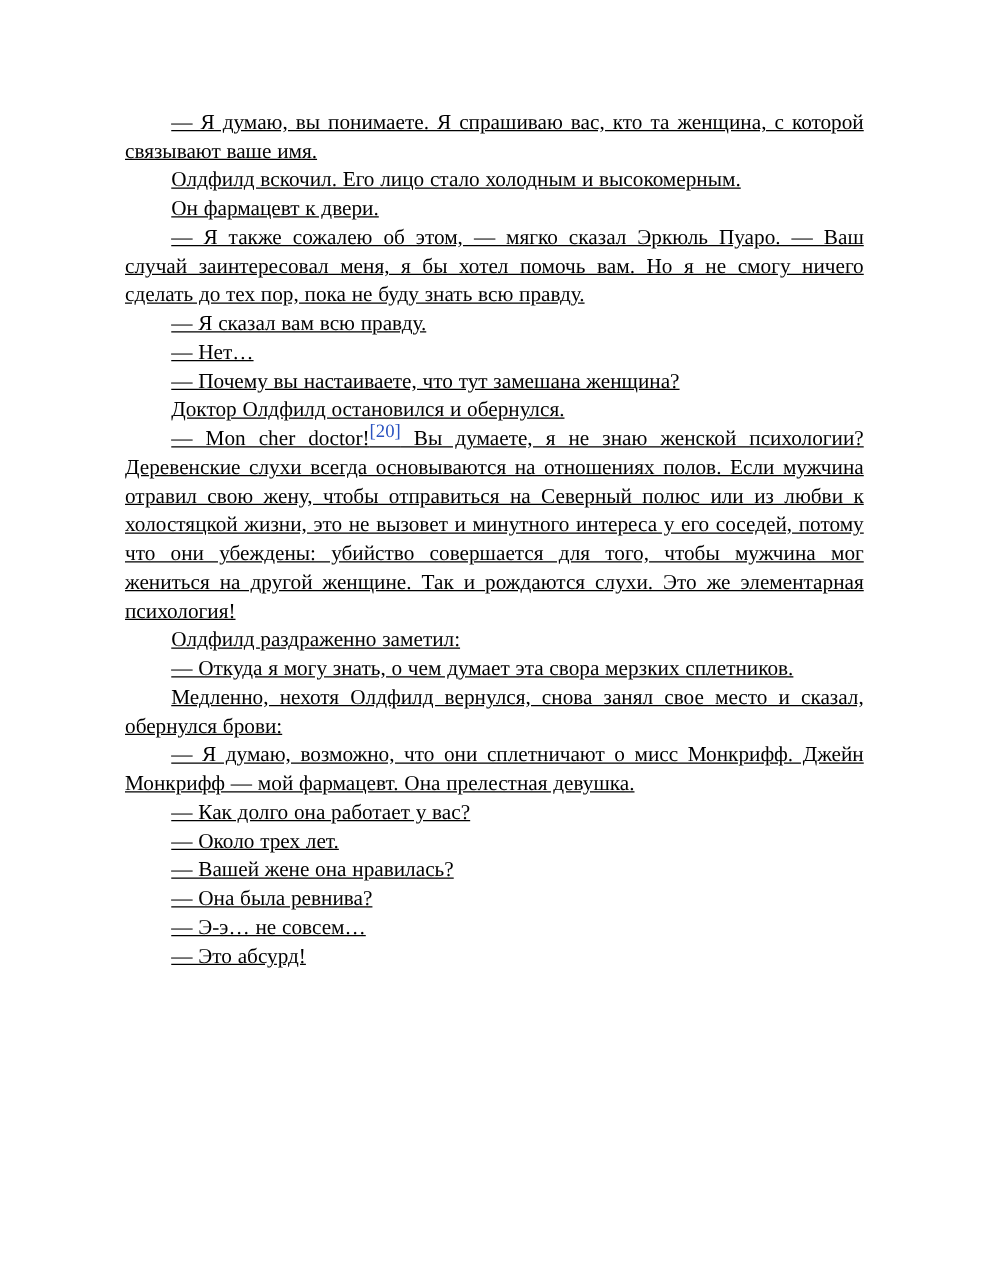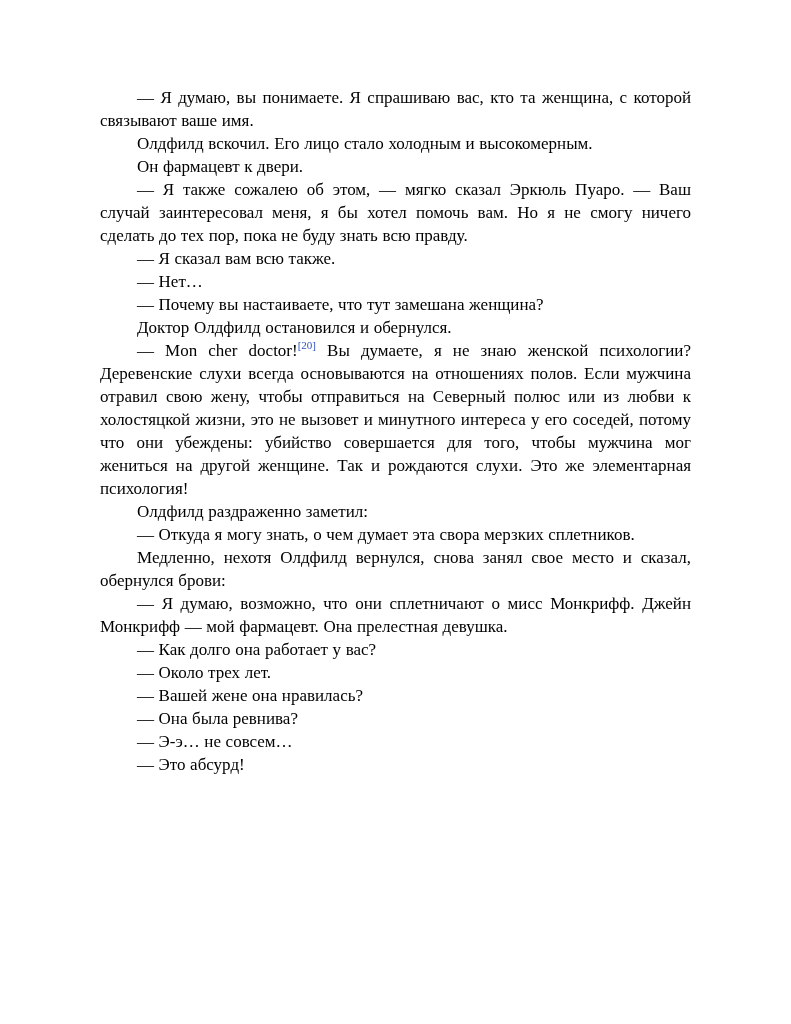--- a/index.html
+++ b/index.html
@@ -12,47 +12,48 @@
     width: 791px;
     height: 1024px;
     box-sizing: border-box;
     background: #ffffff;
     padding: 86px 100px 0 100px;
     font-family: "Liberation Serif", "DejaVu Serif", serif;
     font-size: 17px;
     line-height: 23px;
     color: #000000;
     overflow: hidden;
+    text-decoration: underline;
   }
   .para {
     margin: 0;
     text-indent: 37px;
     text-align: justify;
     word-spacing: 0.02em;
   }
   .fnref {
-    font-size: 11px;
+    font-size: 15px;
     line-height: 0;
     vertical-align: super;
   }
   .fnref a {
     text-decoration: none;
     color: #2a53c0;
     cursor: pointer;
   }
 </style>
 </head>
 <body>
 
 <div class="book-page" style="background: rgb(255, 255, 255); color: rgb(0, 0, 0);">
   <p class="para">— Я думаю, вы понимаете. Я спрашиваю вас, кто та женщина, с которой связывают ваше имя.</p>
   <p class="para">Олдфилд вскочил. Его лицо стало холодным и высокомерным.</p>
   <p class="para">Он фармацевт к двери.</p>
   <p class="para">— Я также сожалею об этом, — мягко сказал Эркюль Пуаро. — Ваш случай заинтересовал меня, я бы хотел помочь вам. Но я не смогу ничего сделать до тех пор, пока не буду знать всю правду.</p>
-  <p class="para">— Я сказал вам всю также.</p>
+  <p class="para">— Я сказал вам всю правду.</p>
   <p class="para">— Нет…</p>
   <p class="para">— Почему вы настаиваете, что тут замешана женщина?</p>
   <p class="para">Доктор Олдфилд остановился и обернулся.</p>
   <p class="para"><span>— Mon cher doctor!</span><sup class="fnref"><a href="#" style="color: rgb(42, 83, 192);">[20]</a></sup><span> Вы думаете, я не знаю женской психологии? Деревенские слухи всегда основываются на отношениях полов. Если мужчина отравил свою жену, чтобы отправиться на Северный полюс или из любви к холостяцкой жизни, это не вызовет и минутного интереса у его соседей, потому что они убеждены: убийство совершается для того, чтобы мужчина мог жениться на другой женщине. Так и рождаются слухи. Это же элементарная психология!</span></p>
   <p class="para">Олдфилд раздраженно заметил:</p>
   <p class="para">— Откуда я могу знать, о чем думает эта свора мерзких сплетников.</p>
   <p class="para">Медленно, нехотя Олдфилд вернулся, снова занял свое место и сказал, обернулся брови:</p>
   <p class="para">— Я думаю, возможно, что они сплетничают о мисс Монкрифф. Джейн Монкрифф — мой фармацевт. Она прелестная девушка.</p>
   <p class="para">— Как долго она работает у вас?</p>
   <p class="para">— Около трех лет.</p>

